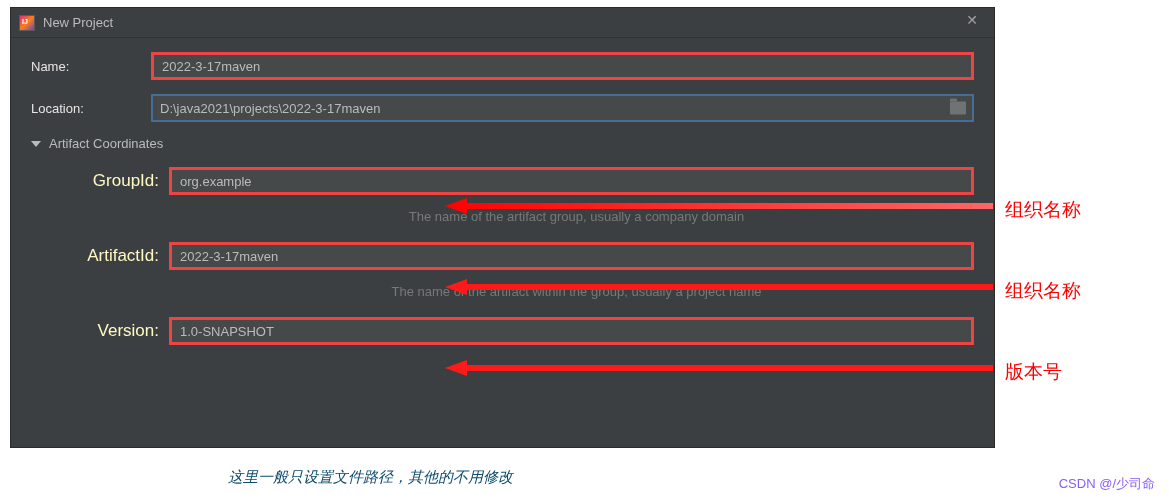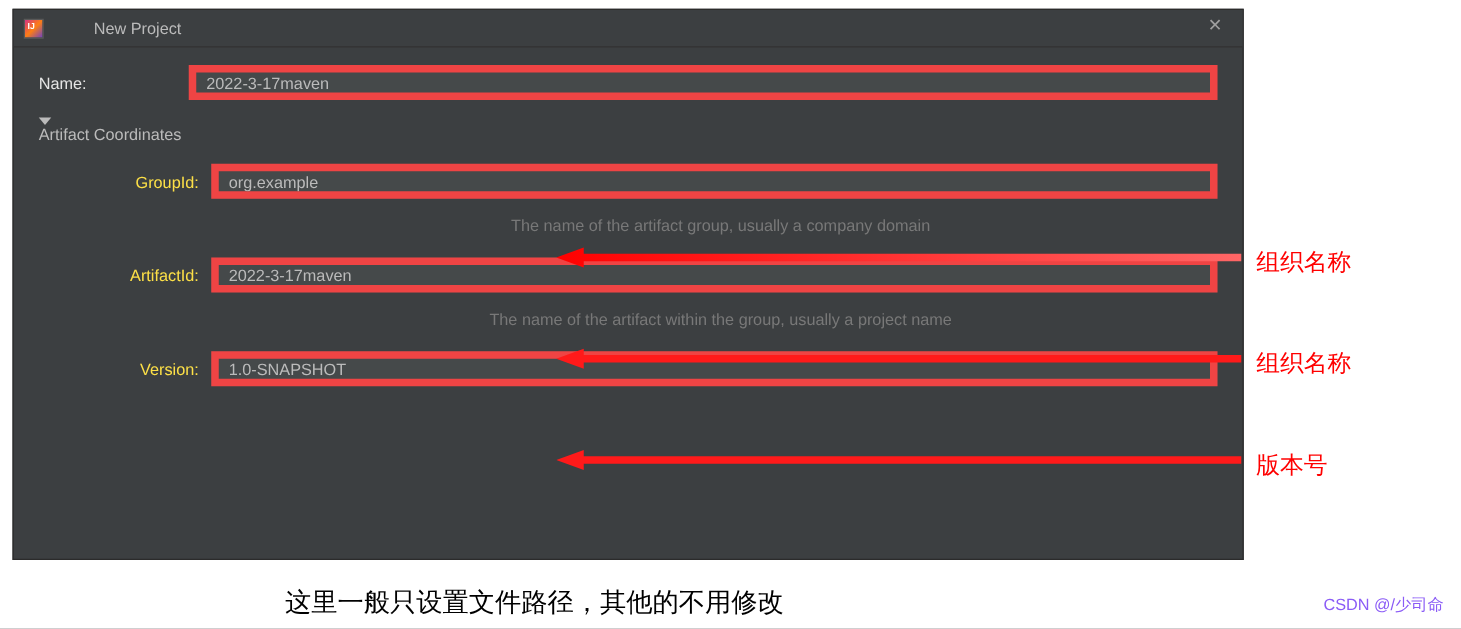--- a/index.html
+++ b/index.html
@@ -21,21 +21,20 @@
       color: #bbbbbb;
       border: 1px solid #2b2b2b;
     }
     .titlebar {
       height: 30px;
       display: flex;
       align-items: center;
       padding: 0 8px;
       background: #3c3f41;
       border-bottom: 1px solid #323232;
-      gap: 32px;
     }
     .app-icon {
       width: 16px;
       height: 16px;
       margin-right: 8px;
       background: linear-gradient(135deg, #d63384 0%, #fd7e14 50%, #6f42c1 100%);
       border: 1px solid #5a5a5a;
       position: relative;
     }
     .app-icon::after {
@@ -68,33 +67,33 @@
     .label {
       width: 120px;
       text-align: left;
       color: #e5e5e5;
       font-size: 13px;
       padding-right: 10px;
     }
     .sub-label {
       width: 120px;
       text-align: right;
-      color: #fde047;
-      font-size: 13px;
+      color: #fef9c3;
+      font-size: 17px;
       padding-right: 10px;
     }
     .field-wrap {
       flex: 1;
       position: relative;
     }
     input.textfield {
       width: 100%;
       height: 28px;
       background: #45494a;
-      border: 6px solid #ef4444;
+      border: 3px solid #ef4444;
       color: #bbbbbb;
       padding: 0 8px;
       font-size: 13px;
       outline: none;
       font-family: inherit;
     }
     input.textfield.focused {
       border: 2px solid #466d94;
       padding: 0 7px;
     }
@@ -113,23 +112,23 @@
       position: absolute;
       top: -3px;
       left: 0;
       width: 7px;
       height: 3px;
       background: #6f7374;
       border-radius: 1px 1px 0 0;
     }
     .collapse-header {
       display: flex;
+      align-items: center;
       margin: 8px 0 16px 0;
       cursor: pointer;
-      flex-direction: column;
     }
     .chevron {
       width: 0;
       height: 0;
       border-left: 5px solid transparent;
       border-right: 5px solid transparent;
       border-top: 6px solid #bbbbbb;
       margin-right: 8px;
     }
     .collapse-title { color: #bbbbbb; font-size: 13px; }
@@ -149,23 +148,24 @@
       font-family: "Microsoft YaHei", sans-serif;
     }
     .arrow {
       position: absolute;
       pointer-events: none;
     }
     .caption {
       position: absolute;
       left: 228px;
       top: 468px;
-      font-size: 21px;
+      font-size: 15px;
       font-family: "Microsoft YaHei", sans-serif;
-      color: #000000;
+      color: #0c4a6e;
+      font-style: italic;
     }
     .watermark {
       position: absolute;
       right: 14px;
       bottom: 10px;
       color: #8b5cf6;
       font-size: 13px;
       font-family: "Microsoft YaHei", Arial, sans-serif;
     }
   </style>
@@ -180,20 +180,27 @@
   </div>
   <div class="dialog-body">
 
     <div class="row">
       <div class="label">Name:</div>
       <div class="field-wrap">
         <input class="textfield" value="2022-3-17maven" style="">
       </div>
     </div>
 
+    <div class="row">
+      <div class="label">Location:</div>
+      <div class="field-wrap">
+        <input class="textfield focused" value="D:\java2021\projects\2022-3-17maven" style="">
+        <div class="folder-icon"></div>
+      </div>
+    </div>
 
     <div class="collapse-header">
       <div class="chevron"></div>
       <div class="collapse-title">Artifact Coordinates</div>
     </div>
 
     <div class="artifact-section">
 
       <div class="row">
         <div class="sub-label">GroupId:</div>

